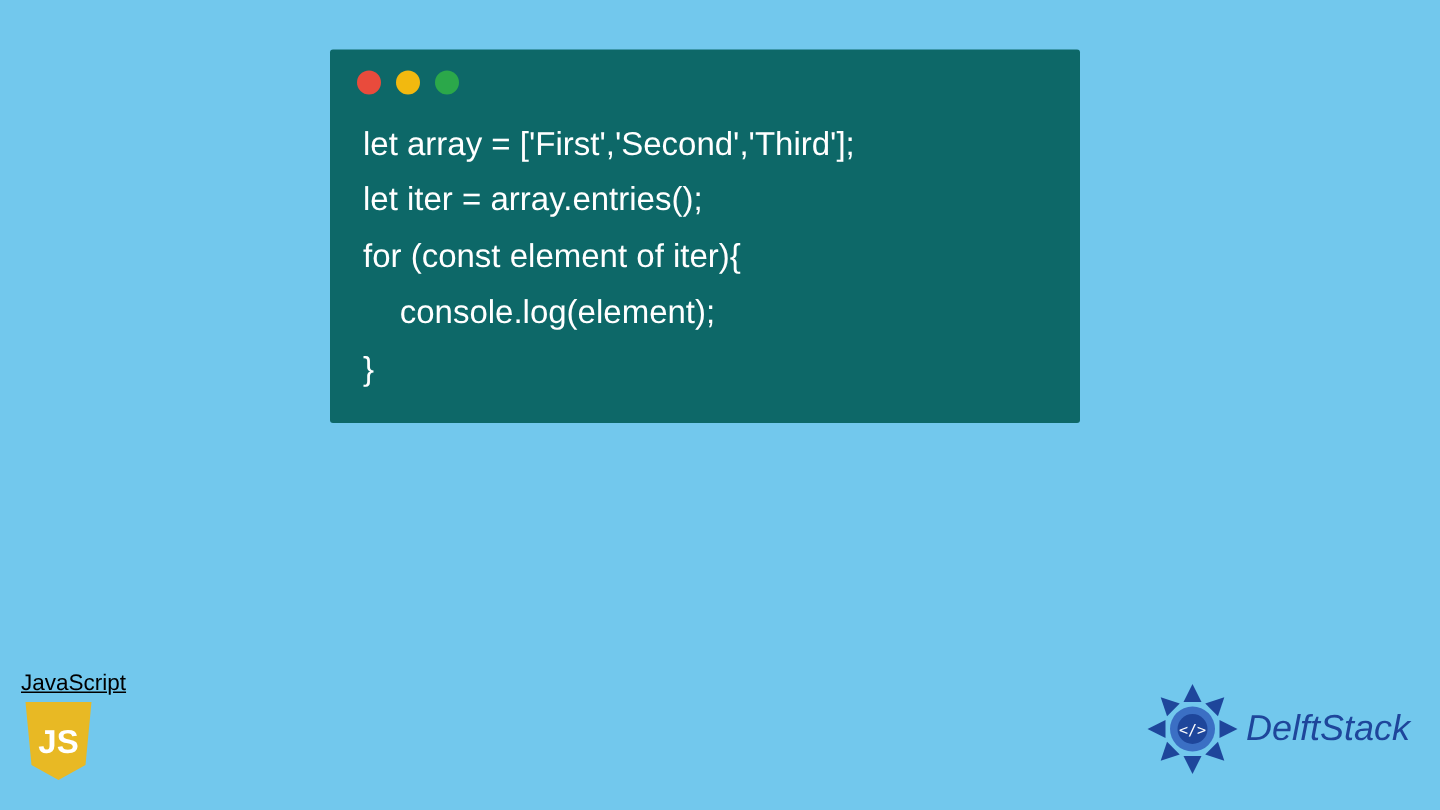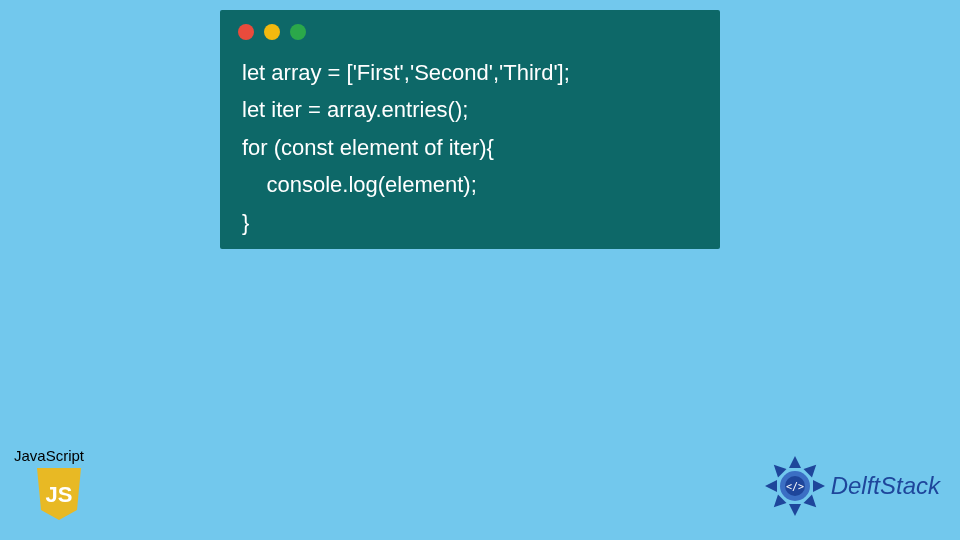--- a/index.html
+++ b/index.html
@@ -7,25 +7,25 @@
     width: 960px;
     height: 540px;
     background: #72c8ed;
     position: relative;
     font-family: Arial, Helvetica, sans-serif;
     overflow: hidden;
   }
   .code-window {
     position: absolute;
     left: 220px;
-    top: 10px;
+    top: 33px;
     width: 500px;
     background: #0d6868;
     border-radius: 2px;
-    padding-bottom: 8px;
+    padding-bottom: 18px;
   }
   .titlebar {
     display: flex;
     gap: 10px;
     padding: 14px 16px 8px 18px;
   }
   .dot {
     width: 16px;
     height: 16px;
     border-radius: 50%;
@@ -40,21 +40,22 @@
     font-size: 22px;
     line-height: 1.7;
     white-space: pre;
   }
   .js-badge {
     position: absolute;
     left: 14px;
     bottom: 18px;
     display: flex;
     flex-direction: column;
-    align-items: flex-end;
+    align-items: flex-start;
+    text-decoration: underline;
   }
   .js-badge .label {
     font-size: 15px;
     color: #000;
     margin-bottom: 2px;
   }
   .js-badge .shield {
     width: 50px;
     height: 56px;
   }

